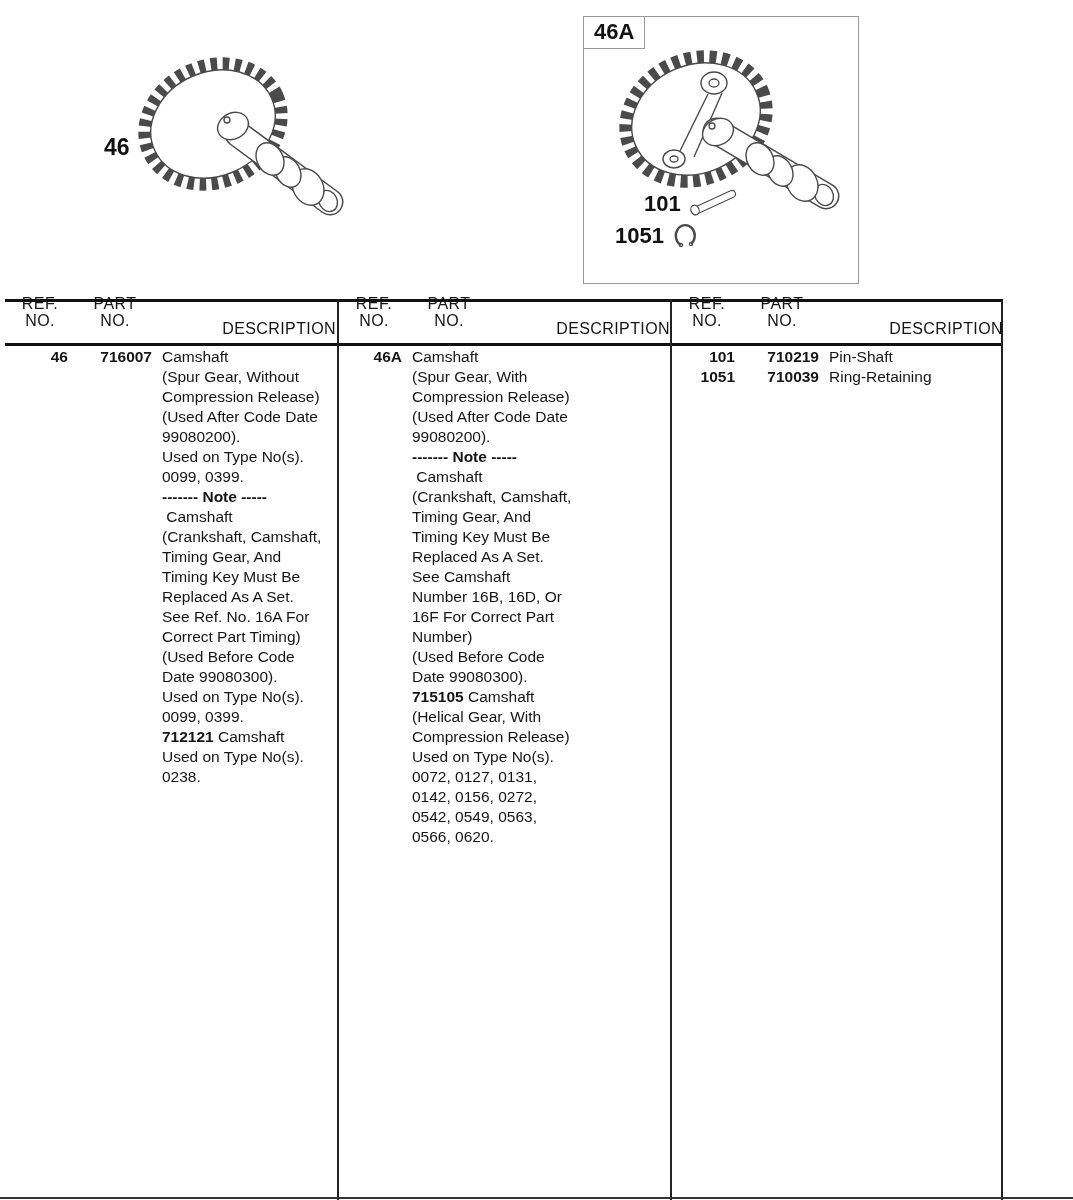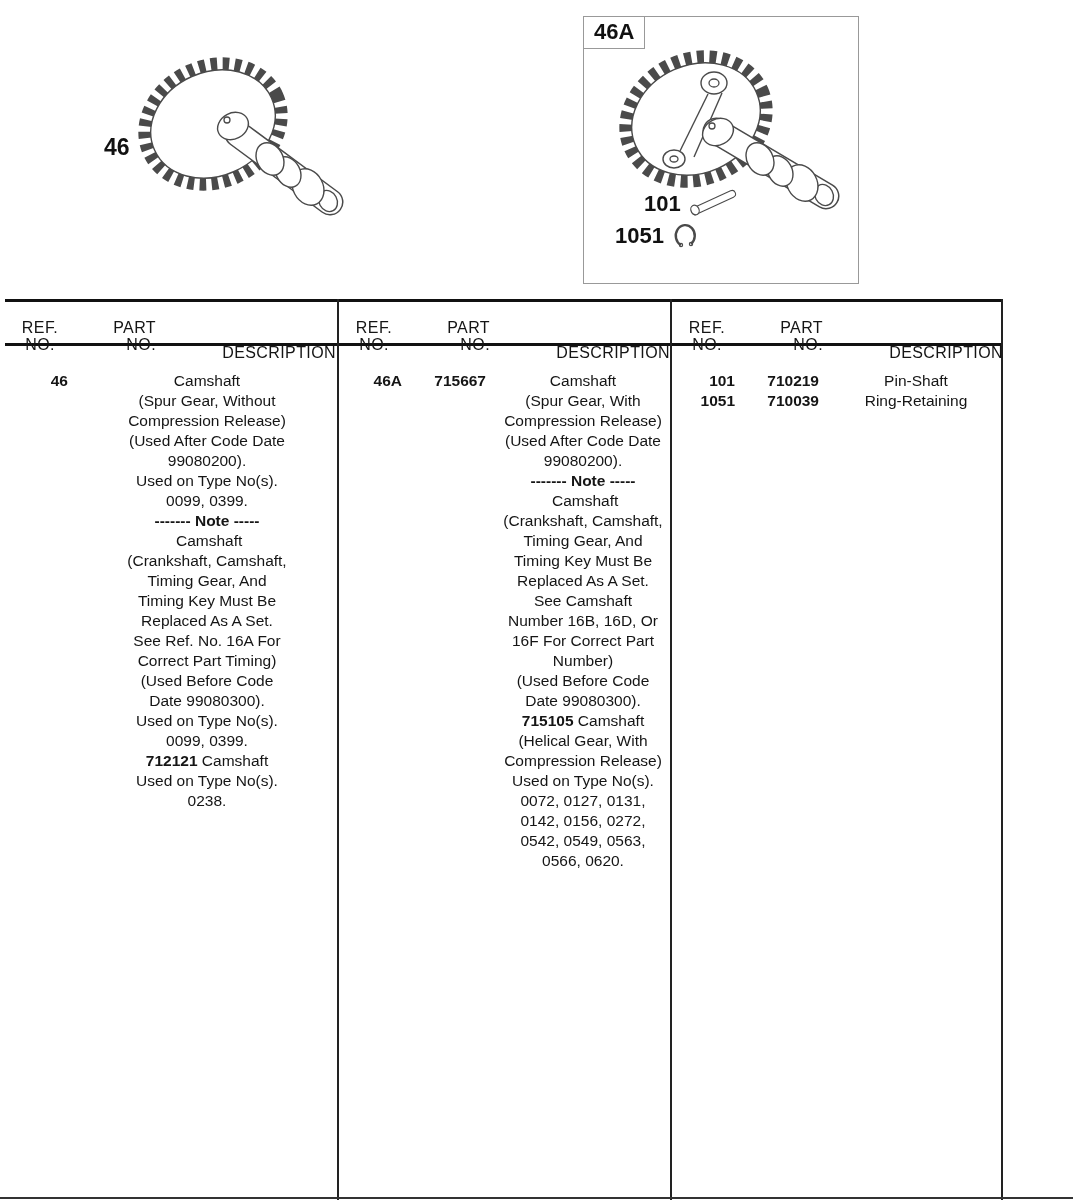--- a/index.html
+++ b/index.html
@@ -23,31 +23,31 @@
   .ring-label{position:absolute;left:31px;top:206px;font-weight:700;font-size:22px;color:#111;}
   #ringsvg{position:absolute;left:87px;top:202px;}
   
   .rule{position:absolute;background:#111;}
   .rule-top{left:5px;top:299px;width:998px;height:3px;}
   .rule-head{left:5px;top:343px;width:998px;height:3px;}
   .rule-bottom{left:0;top:1197px;width:1073px;height:2px;background:#333;}
   .vrule{position:absolute;top:299px;width:2px;height:901px;background:#222;}
   .v1{left:337px;} .v2{left:670px;} .v3{left:1001px;}
   
-  .col-group{position:absolute;top:314px;width:330px;}
+  .col-group{position:absolute;top:290px;width:330px;}
   .group-header{display:flex;padding-top:5px;height:42px;font-size:16px;line-height:17px;letter-spacing:0.4px;}
   .h-ref{width:68px;text-align:center;}
-  .h-part{width:82px;text-align:right;}
+  .h-part{width:82px;text-align:center;}
   .h-desc{flex:1;text-align:right;align-self:flex-end;}
   .entries{margin-top:10px;}
   .entry{display:flex;font-size:15.5px;line-height:20px;}
   .entry .ref{width:62px;text-align:right;font-weight:700;}
   .entry .part{width:84px;text-align:right;font-weight:700;}
   .entry .desc{margin-left:10px;flex:1;}
-  .dl{white-space:pre;line-height:20px;text-align:center;}
+  .dl{white-space:pre;line-height:20px;}
   svg .ln{stroke:#4a4a4a;fill:none;}
   svg .wh{stroke:#4a4a4a;fill:#ffffff;}
 </style>
 </head>
 <body>
 
 <div id="canvas">
 
   <span id="lbl46" class="big-label">46</span>
   <svg id="fig46" width="215" height="175" viewBox="0 0 215 175">
@@ -116,20 +116,21 @@
 
   <section class="col-group" style="left:6px">
       <div class="group-header">
         <span class="h-ref">REF.<br>NO.</span>
         <span class="h-part">PART<br>NO.</span>
         <span class="h-desc">DESCRIPTION</span>
       </div>
       <div class="entries">
         <div class="entry">
           <span class="ref">46</span>
+          <span class="part">716007</span>
           <div class="desc">
             <div class="dl">Camshaft</div>
             <div class="dl">(Spur Gear, Without</div>
             <div class="dl">Compression Release)</div>
             <div class="dl">(Used After Code Date</div>
             <div class="dl">99080200).</div>
             <div class="dl">Used on Type No(s).</div>
             <div class="dl">0099, 0399.</div>
             <div class="dl"><b>------- Note -----</b></div>
             <div class="dl"> Camshaft</div>
@@ -152,21 +153,20 @@
     </section>
   <section class="col-group" style="left:340px">
       <div class="group-header">
         <span class="h-ref">REF.<br>NO.</span>
         <span class="h-part">PART<br>NO.</span>
         <span class="h-desc">DESCRIPTION</span>
       </div>
       <div class="entries">
         <div class="entry">
           <span class="ref">46A</span>
-          <span class="part">715667</span>
           <div class="desc">
             <div class="dl">Camshaft</div>
             <div class="dl">(Spur Gear, With</div>
             <div class="dl">Compression Release)</div>
             <div class="dl">(Used After Code Date</div>
             <div class="dl">99080200).</div>
             <div class="dl"><b>------- Note -----</b></div>
             <div class="dl"> Camshaft</div>
             <div class="dl">(Crankshaft, Camshaft,</div>
             <div class="dl">Timing Gear, And</div>

